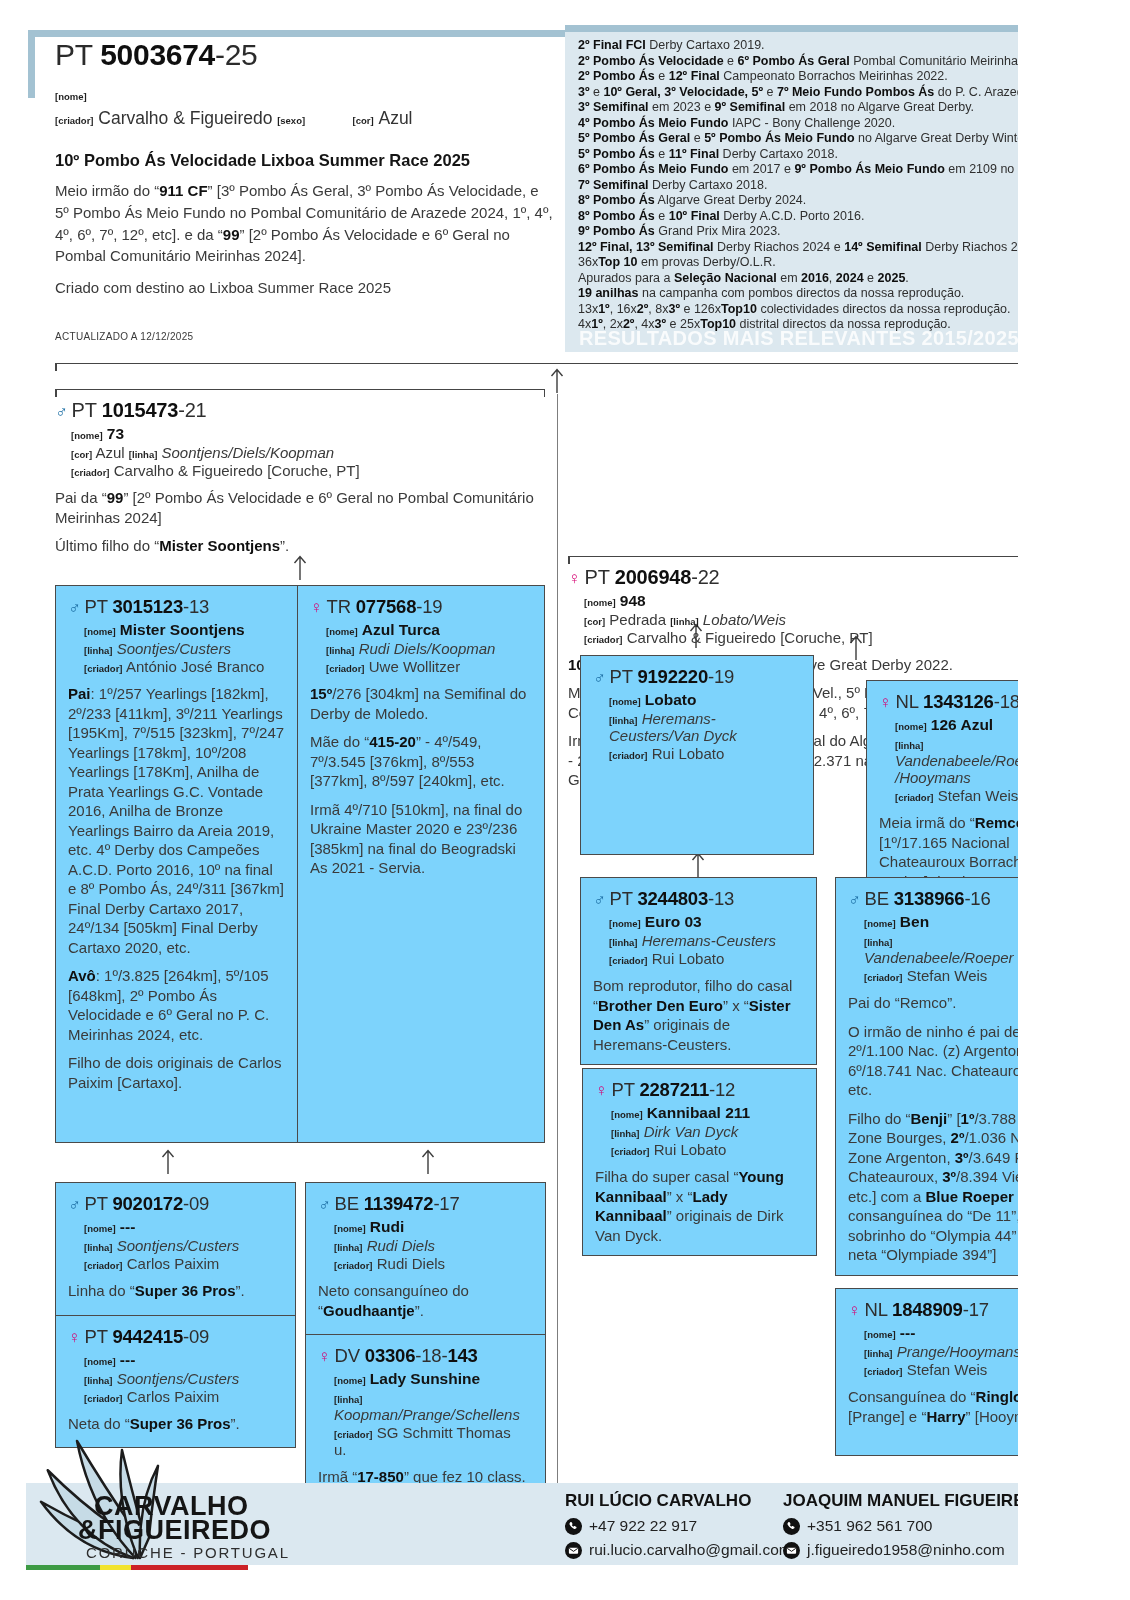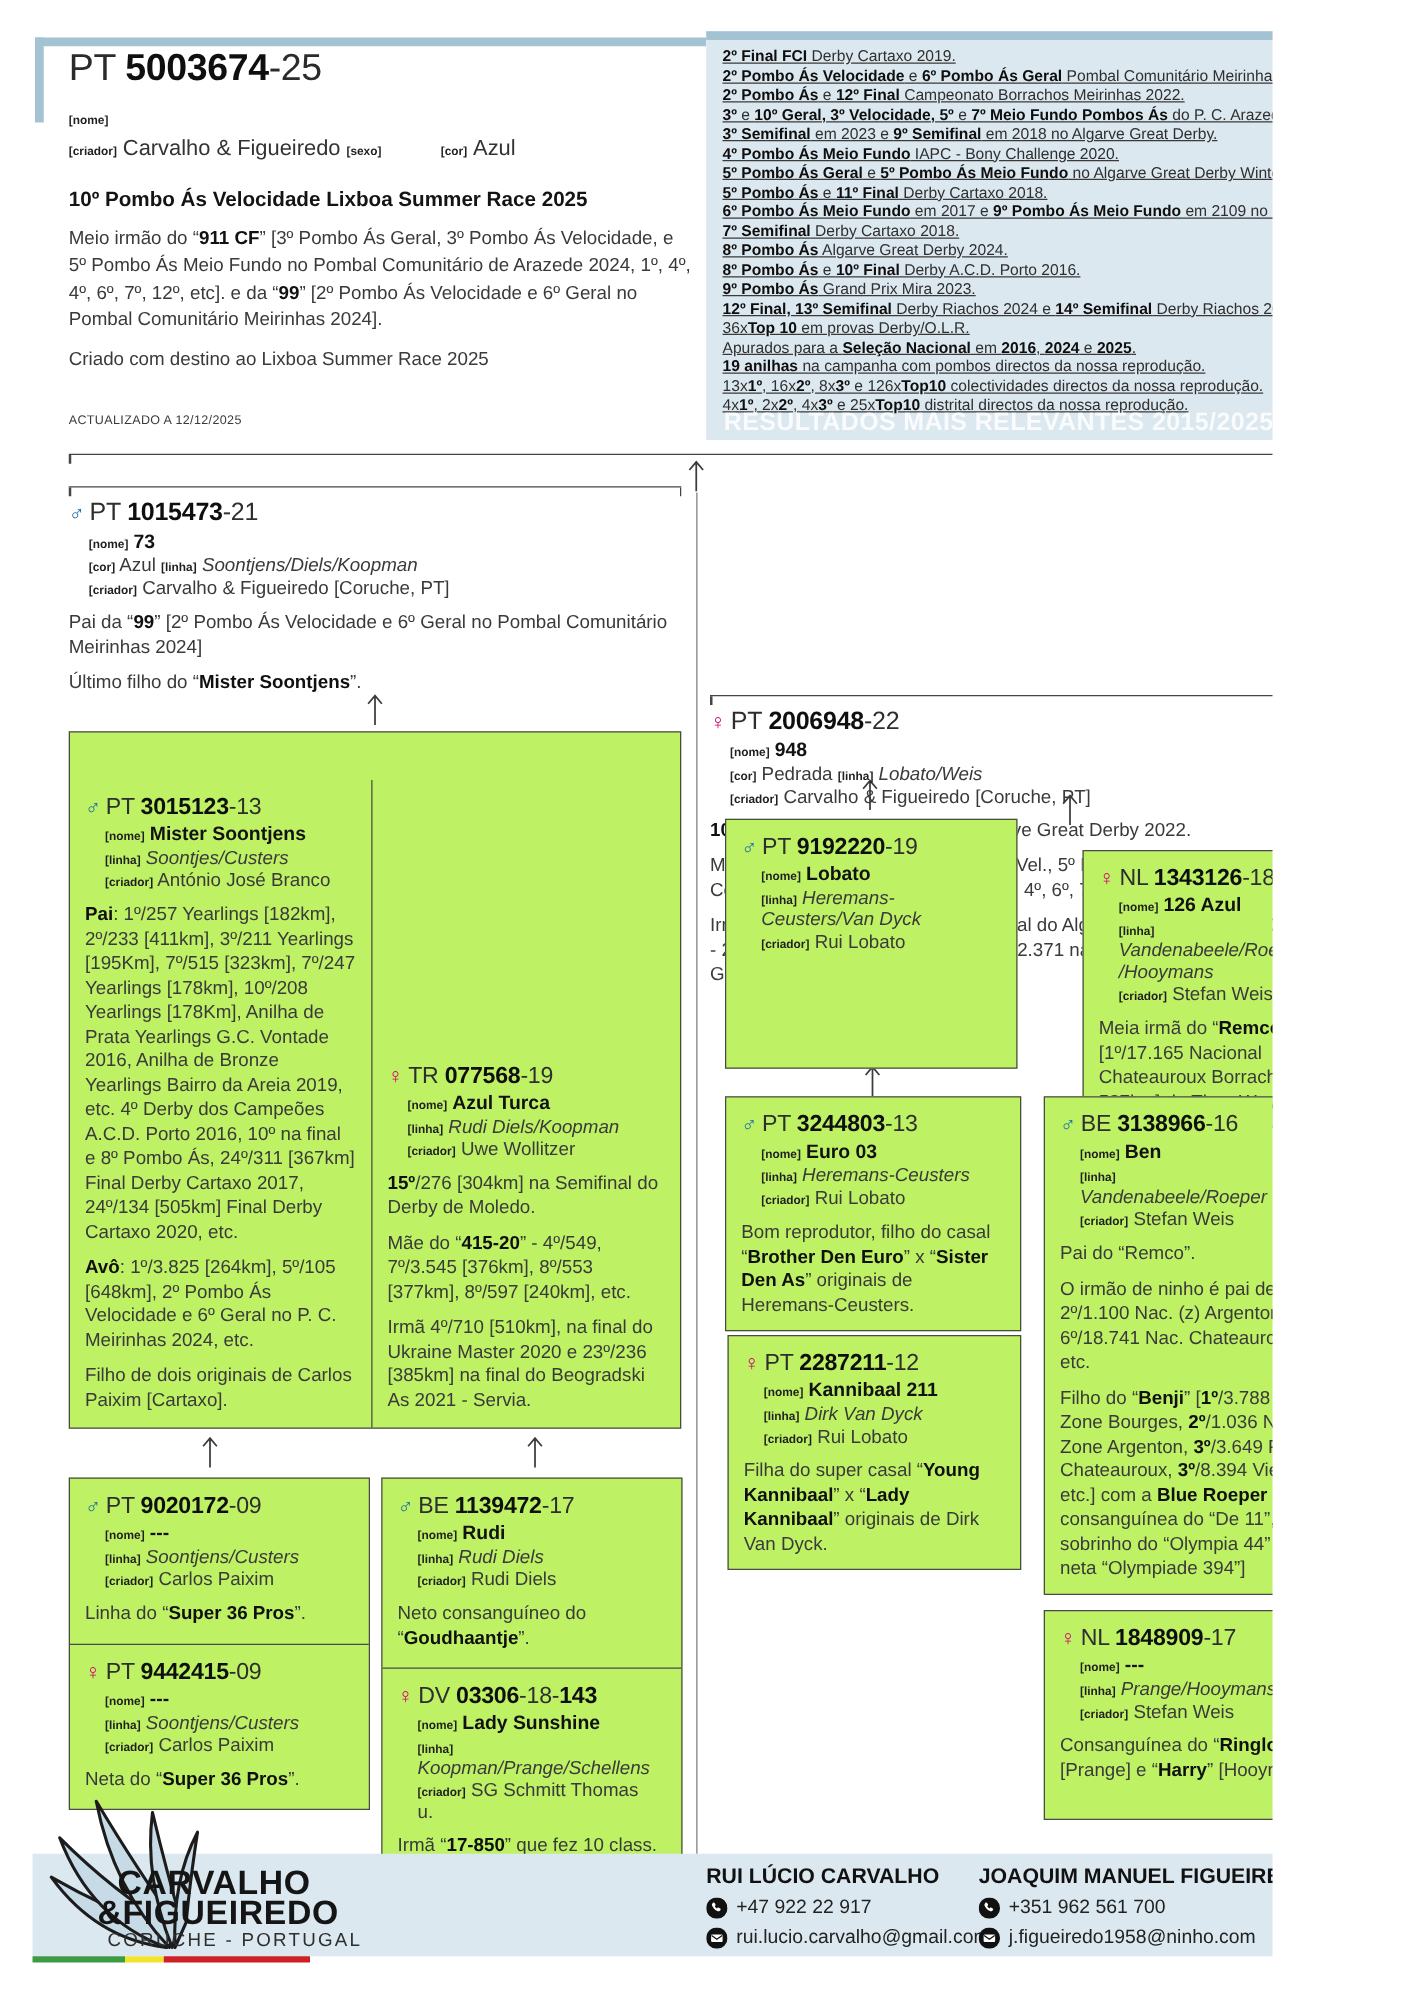--- a/index.html
+++ b/index.html
@@ -21,21 +21,21 @@
   .hval{font-size:17.5px;color:#333;}
   .sexo-gap{display:inline-block;width:38px;}
   .htitle{margin:22px 0 5px;font-size:16.5px;font-weight:bold;color:#141414;}
   .hpara{margin:10px 0 0;font-size:15px;line-height:1.45;color:#3a3a3a;}
   .hpara b{color:#111;}
   .updated{left:55px;top:331px;font-size:10px;color:#3a3a3a;letter-spacing:.3px;}
 
   
   #resultsbox{left:565px;top:25px;width:540px;height:327px;background:var(--results_bg,#dce8ef);
               border-top:7px solid var(--frame_blue,#a3c2d2);box-sizing:border-box;}
-  .rlines{padding:6px 10px 0 13px;text-decoration:underline;}
+  .rlines{padding:6px 10px 0 13px;}
   .rline{font-size:12.5px;line-height:15.5px;color:#2f2f2f;white-space:nowrap;}
   .rline b{color:#0e0e0e;}
   .rtitle{position:absolute;left:14px;bottom:2px;font-size:20px;font-weight:800;
           color:rgba(255,255,255,.82);letter-spacing:.3px;white-space:nowrap;}
   .side-strip{position:absolute;right:1px;top:0;width:6px;height:183px;background:#b7bec4;border-radius:3px;}
 
   
   .tickline{border-top:1.5px solid #454545;position:relative;}
   .tickline::before,.tickline::after{content:"";position:absolute;top:0;width:1.5px;height:7px;background:#454545;}
   .tickline::before{left:0;} .tickline::after{right:0;}
@@ -51,21 +51,21 @@
   .ringline b{color:#0f0f0f;}
   .sex{font-weight:bold;font-size:17px;margin-right:4px;}
   .sex.m{color:var(--male,#1d6fa5);} .sex.f{color:var(--female,#d50071);}
   .fieldline{margin:1px 16px;font-size:15px;color:#3a3a3a;}
   .fieldline .nome{font-weight:bold;color:#121212;font-size:15.5px;}
   .fieldline .linha{font-style:italic;}
   .note{margin:9px 0 0;font-size:15px;line-height:1.3;color:#3a3a3a;}
   .note b{color:#101010;}
 
   
-  .pbox{border:1.3px solid #4a4a4a;background:#bef264;box-sizing:border-box;align-items:flex-end;}
+  .pbox{border:1.3px solid #4a4a4a;background:#7dd3fc;box-sizing:border-box;}
   #gp-left{left:55px;top:585px;width:490px;min-height:558px;display:flex;}
   .gpcol{padding:10px 12px 12px;box-sizing:border-box;}
   .gpcol.first{width:242px;border-right:1.3px solid #4a4a4a;}
   .gpcol.second{flex:1;}
   .cellbox .cell{padding:10px 12px 14px;}
   .cellbox .cell + .cell{border-top:1.3px solid #4a4a4a;}
   #ggp-left-a{left:55px;top:1182px;width:241px;}
   #ggp-left-b{left:305px;top:1182px;width:241px;}
   #gp-right-a{left:580px;top:655px;width:234px;min-height:200px;padding:10px 12px;}
   #gp-right-b{left:866px;top:680px;width:234px;min-height:176px;padding:10px 12px;}

